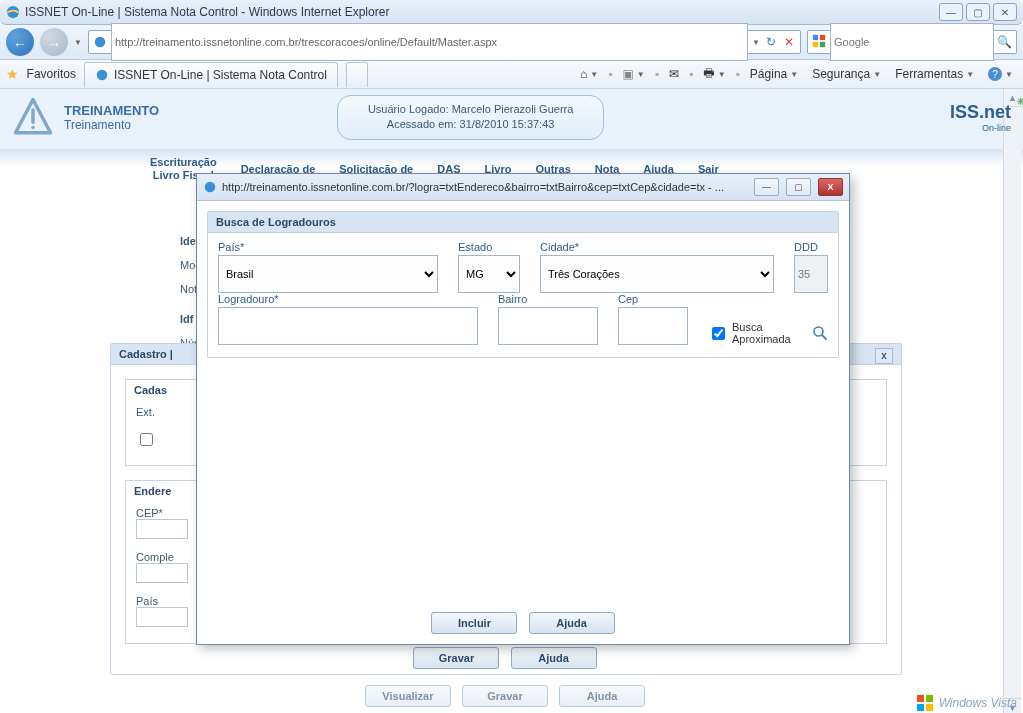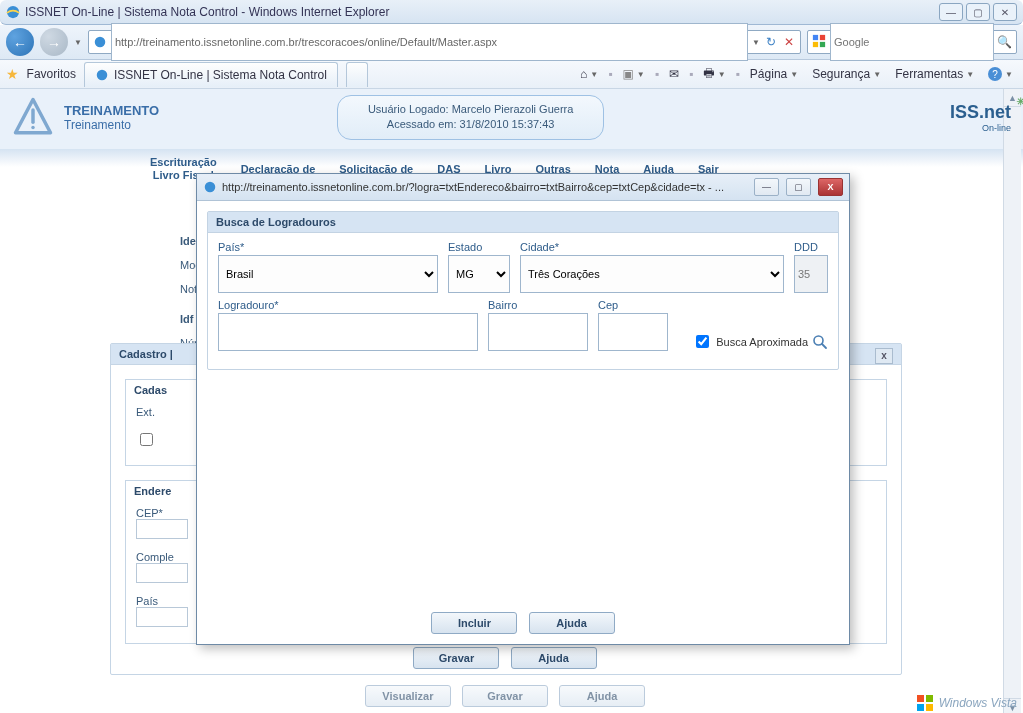--- a/index.html
+++ b/index.html
@@ -46,21 +46,21 @@
   .popup-frame { position:absolute; left:196px; top:84px; width:652px; height:470px; border:1px solid #6e8aa6; background:#fff; box-shadow:4px 4px 10px rgba(0,0,0,0.25); display:flex; flex-direction:column; }
   .popup-title { height:26px; background:linear-gradient(#e7eff8,#d5e3f1); border-bottom:1px solid #b0c3d6; display:flex; align-items:center; padding:0 6px; gap:5px; font-size:11px; color:#333; }
   .popup-title .t-text { flex:1; white-space:nowrap; overflow:hidden; text-overflow:ellipsis; }
   .pw-btn { width:23px; height:16px; border:1px solid #9bb1c7; border-radius:2px; background:linear-gradient(#f3f7fb,#e1e9f2); margin-left:2px; display:flex; align-items:center; justify-content:center; font-size:9px; color:#445; }
   .pw-btn.close { background:linear-gradient(#d66,#a33); border-color:#933; color:#fff; font-weight:bold; }
   .popup-body { flex:1; padding:10px; display:flex; flex-direction:column; }
   .search-panel { border:1px solid #c3d3e3; border-radius:2px; }
   .search-panel .sp-title { background:#d6e4f3; padding:4px 8px; color:#2d4a6a; font-weight:bold; border-bottom:1px solid #c3d3e3; font-size:11px; }
   .sp-body { padding:8px 10px 12px; }
   .lbl { color:#2e5c8a; font-size:11px; display:block; margin-bottom:2px; }
-  .field-row { display:flex; gap:10px; margin-bottom:6px; align-items:flex-end; }
+  .field-row { display:flex; gap:20px; align-items:flex-end; }
   select, input[type=text] { border:1px solid #9fb6cd; height:38px; font-size:11px; padding:8px 3px; background:#fff; box-sizing:border-box; }
   select { background:#fdfdfd; }
   .chk-row { display:flex; align-items:center; gap:4px; font-size:11px; color:#333; }
   .mag { width:16px; height:16px; color:#4b7fb3; display:flex; align-items:center; justify-content:center; cursor:pointer; font-size:14px; }
   .popup-footer { padding:10px; text-align:center; border-top:0; }
   .app-btn { display:inline-block; min-width:86px; height:22px; border:1px solid #8faac5; border-radius:3px; background:linear-gradient(#f3f7fb,#d7e3ef); color:#2d4a6a; font-weight:bold; font-size:11px; margin:0 4px; cursor:default; }
 
   
   .dlg-btns { position:absolute; left:110px; width:790px; text-align:center; }
   .vista-tag { position:absolute; right:6px; bottom:4px; font-size:12px; color:#8ba6bf; font-style:italic; display:flex; align-items:center; gap:5px; }

